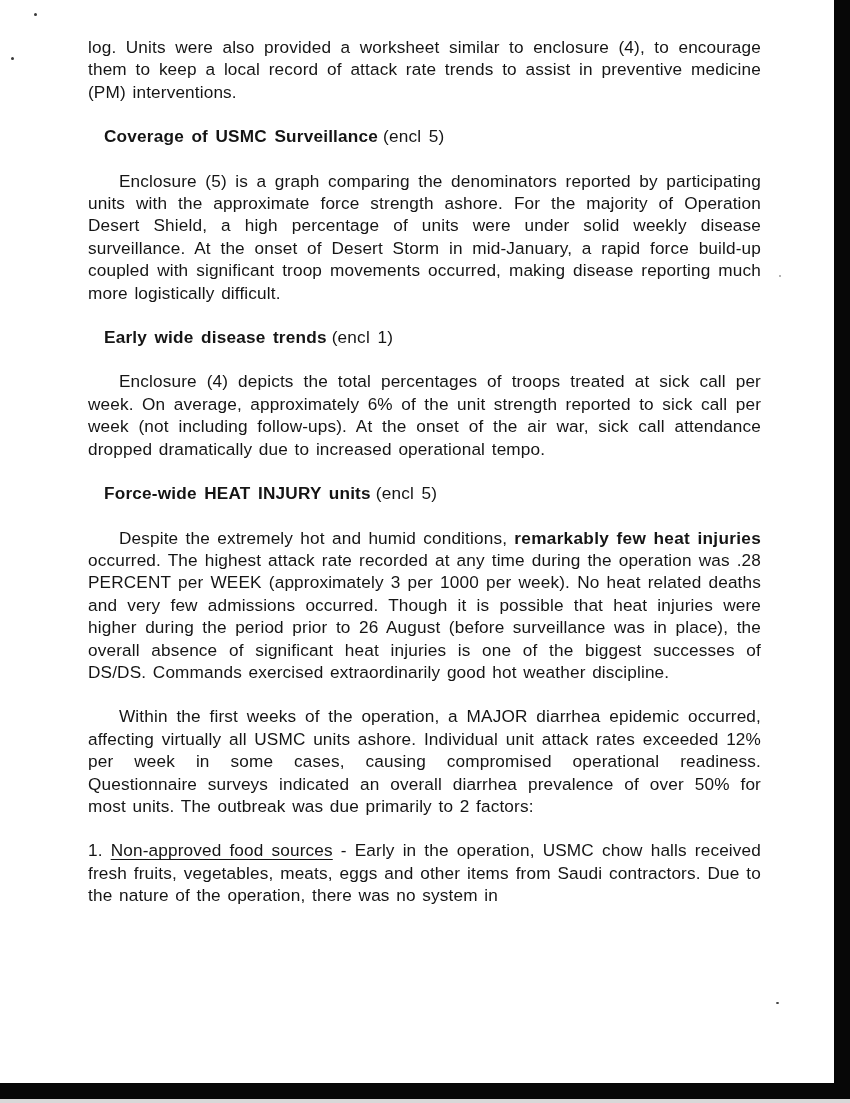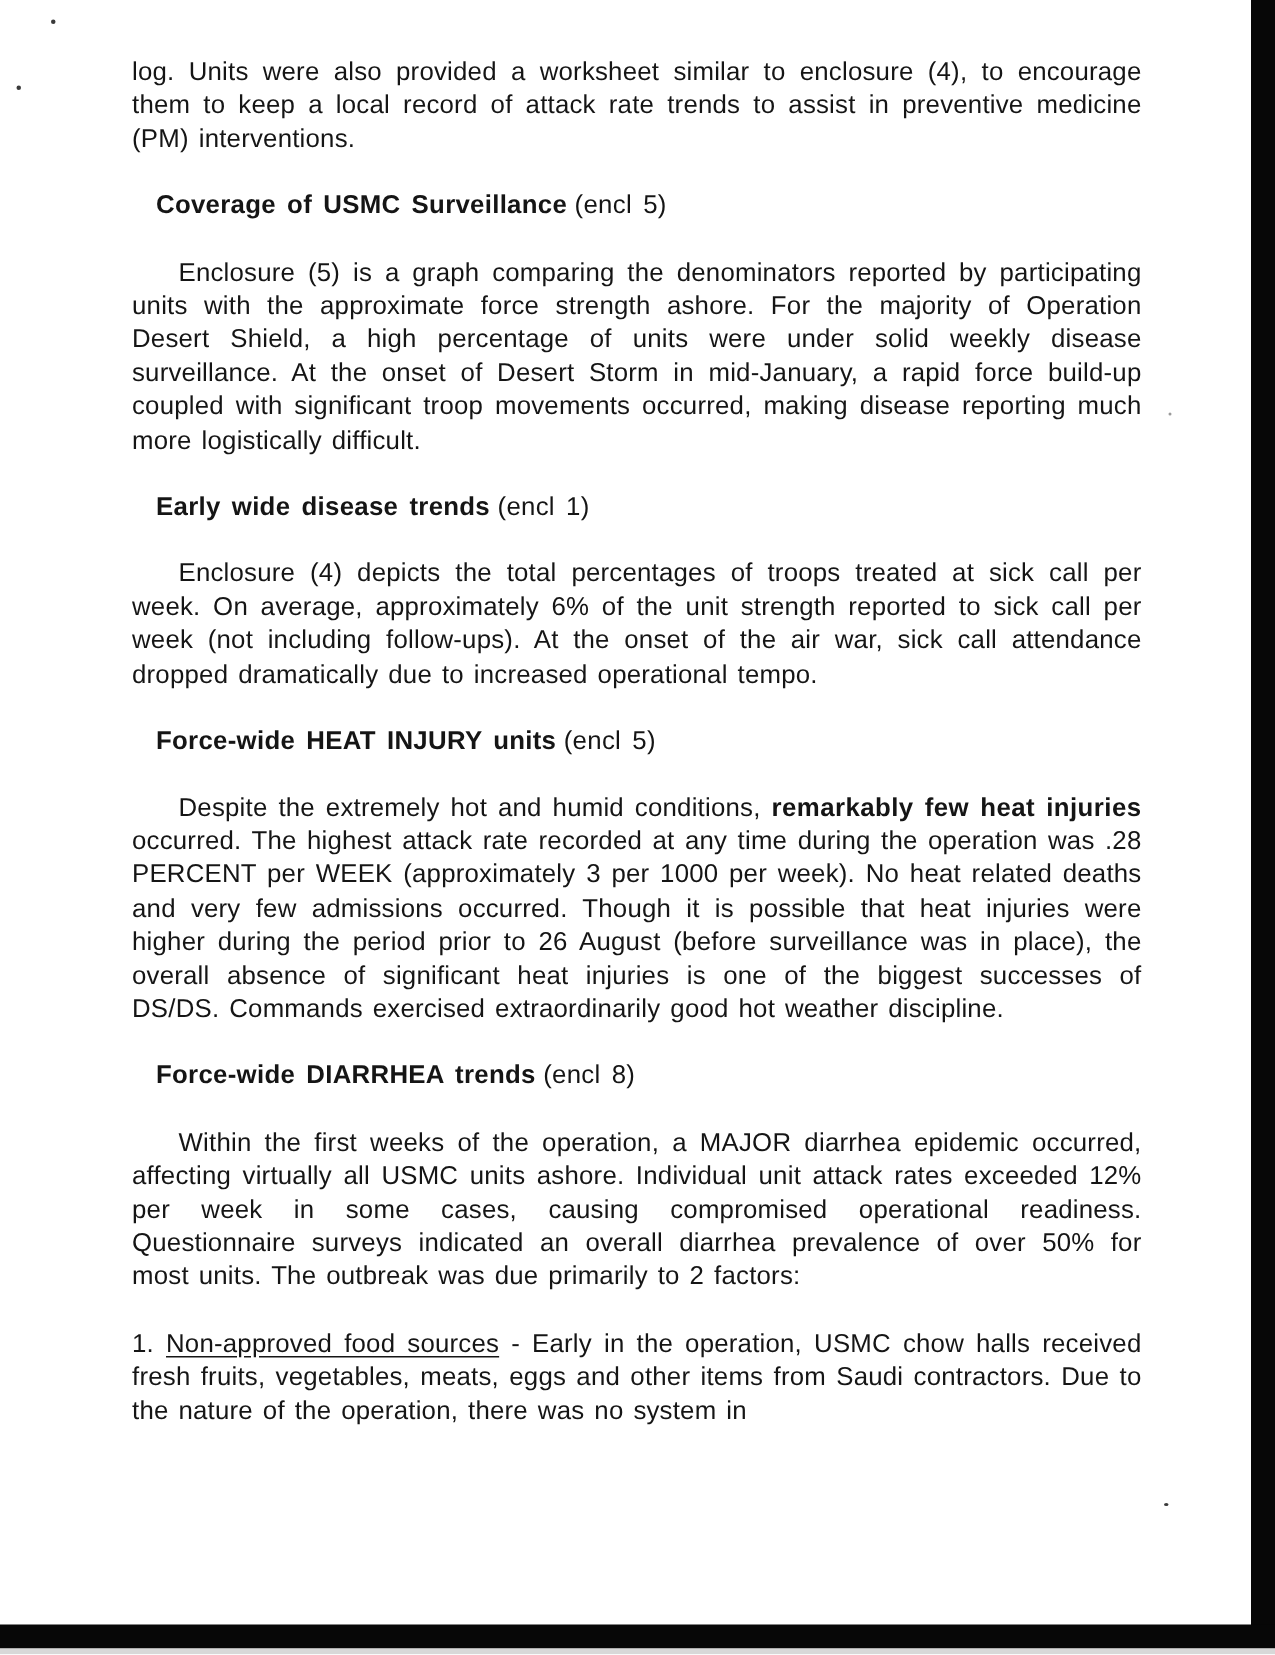--- a/index.html
+++ b/index.html
@@ -103,21 +103,20 @@
     <p class="para indent"><span>Enclosure (5) is a graph comparing the denominators reported by participating units with the approximate force strength ashore.  For the majority of Operation Desert Shield, a high percentage of units were under solid weekly disease surveillance.  At the onset of Desert Storm in mid-January, a rapid force build-up coupled with significant troop movements occurred, making disease reporting much more logistically difficult.</span></p>
 
     <p class="heading"><span class="title">Early wide disease trends</span><span class="encl">(encl 1)</span></p>
 
     <p class="para indent"><span>Enclosure (4) depicts the total percentages of troops treated at sick call per week.  On average, approximately 6% of the unit strength  reported to sick call per week (not including follow-ups).  At the onset of the air war, sick call attendance dropped dramatically due to increased operational tempo.</span></p>
 
     <p class="heading"><span class="title">Force-wide HEAT INJURY units</span><span class="encl">(encl 5)</span></p>
 
     <p class="para indent"><span>Despite the extremely hot and humid conditions, </span><span class="bold-inline">remarkably few heat injuries</span><span> occurred.  The highest attack rate recorded at any time during the operation was .28 PERCENT per WEEK (approximately 3 per 1000 per week).  No heat related deaths and very few admissions occurred. Though it is possible that heat injuries were higher during the period prior to 26 August (before surveillance was in place), the overall absence of significant heat injuries is one of the biggest successes of DS/DS. Commands exercised extraordinarily good hot weather discipline.</span></p>
 
-    <p class="heading"><span class="title">Force-wide DIARRHEA trends</span><span class="encl">(encl 8)</span></p>
 
     <p class="para indent"><span>Within the first weeks of the operation, a MAJOR diarrhea epidemic occurred, affecting virtually all USMC units ashore.  Individual unit attack rates exceeded 12% per week in some cases, causing compromised operational readiness.  Questionnaire surveys indicated an overall diarrhea prevalence of over 50% for most units.  The outbreak was due primarily to 2 factors:</span></p>
 
     <p class="para"><span>1. </span><span class="underline-inline">Non-approved food sources</span><span> - Early in the operation, USMC chow halls received fresh fruits, vegetables, meats, eggs and other items from Saudi contractors.   Due to the nature of the operation, there was no system in</span></p>
 
   </div>
 
   <div class="speck speck-1"></div>
   <div class="speck speck-2"></div>
   <div class="speck speck-3"></div>

